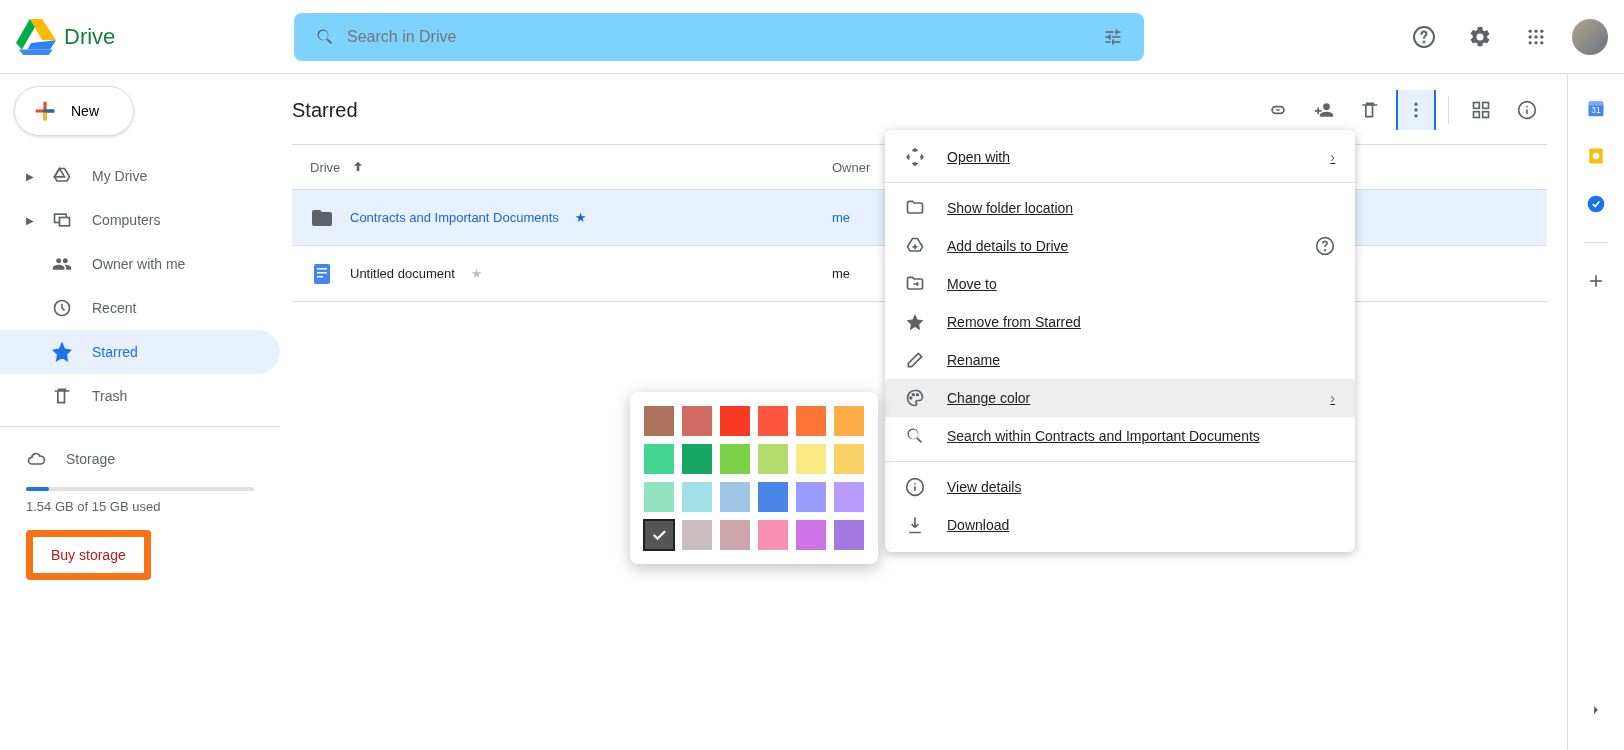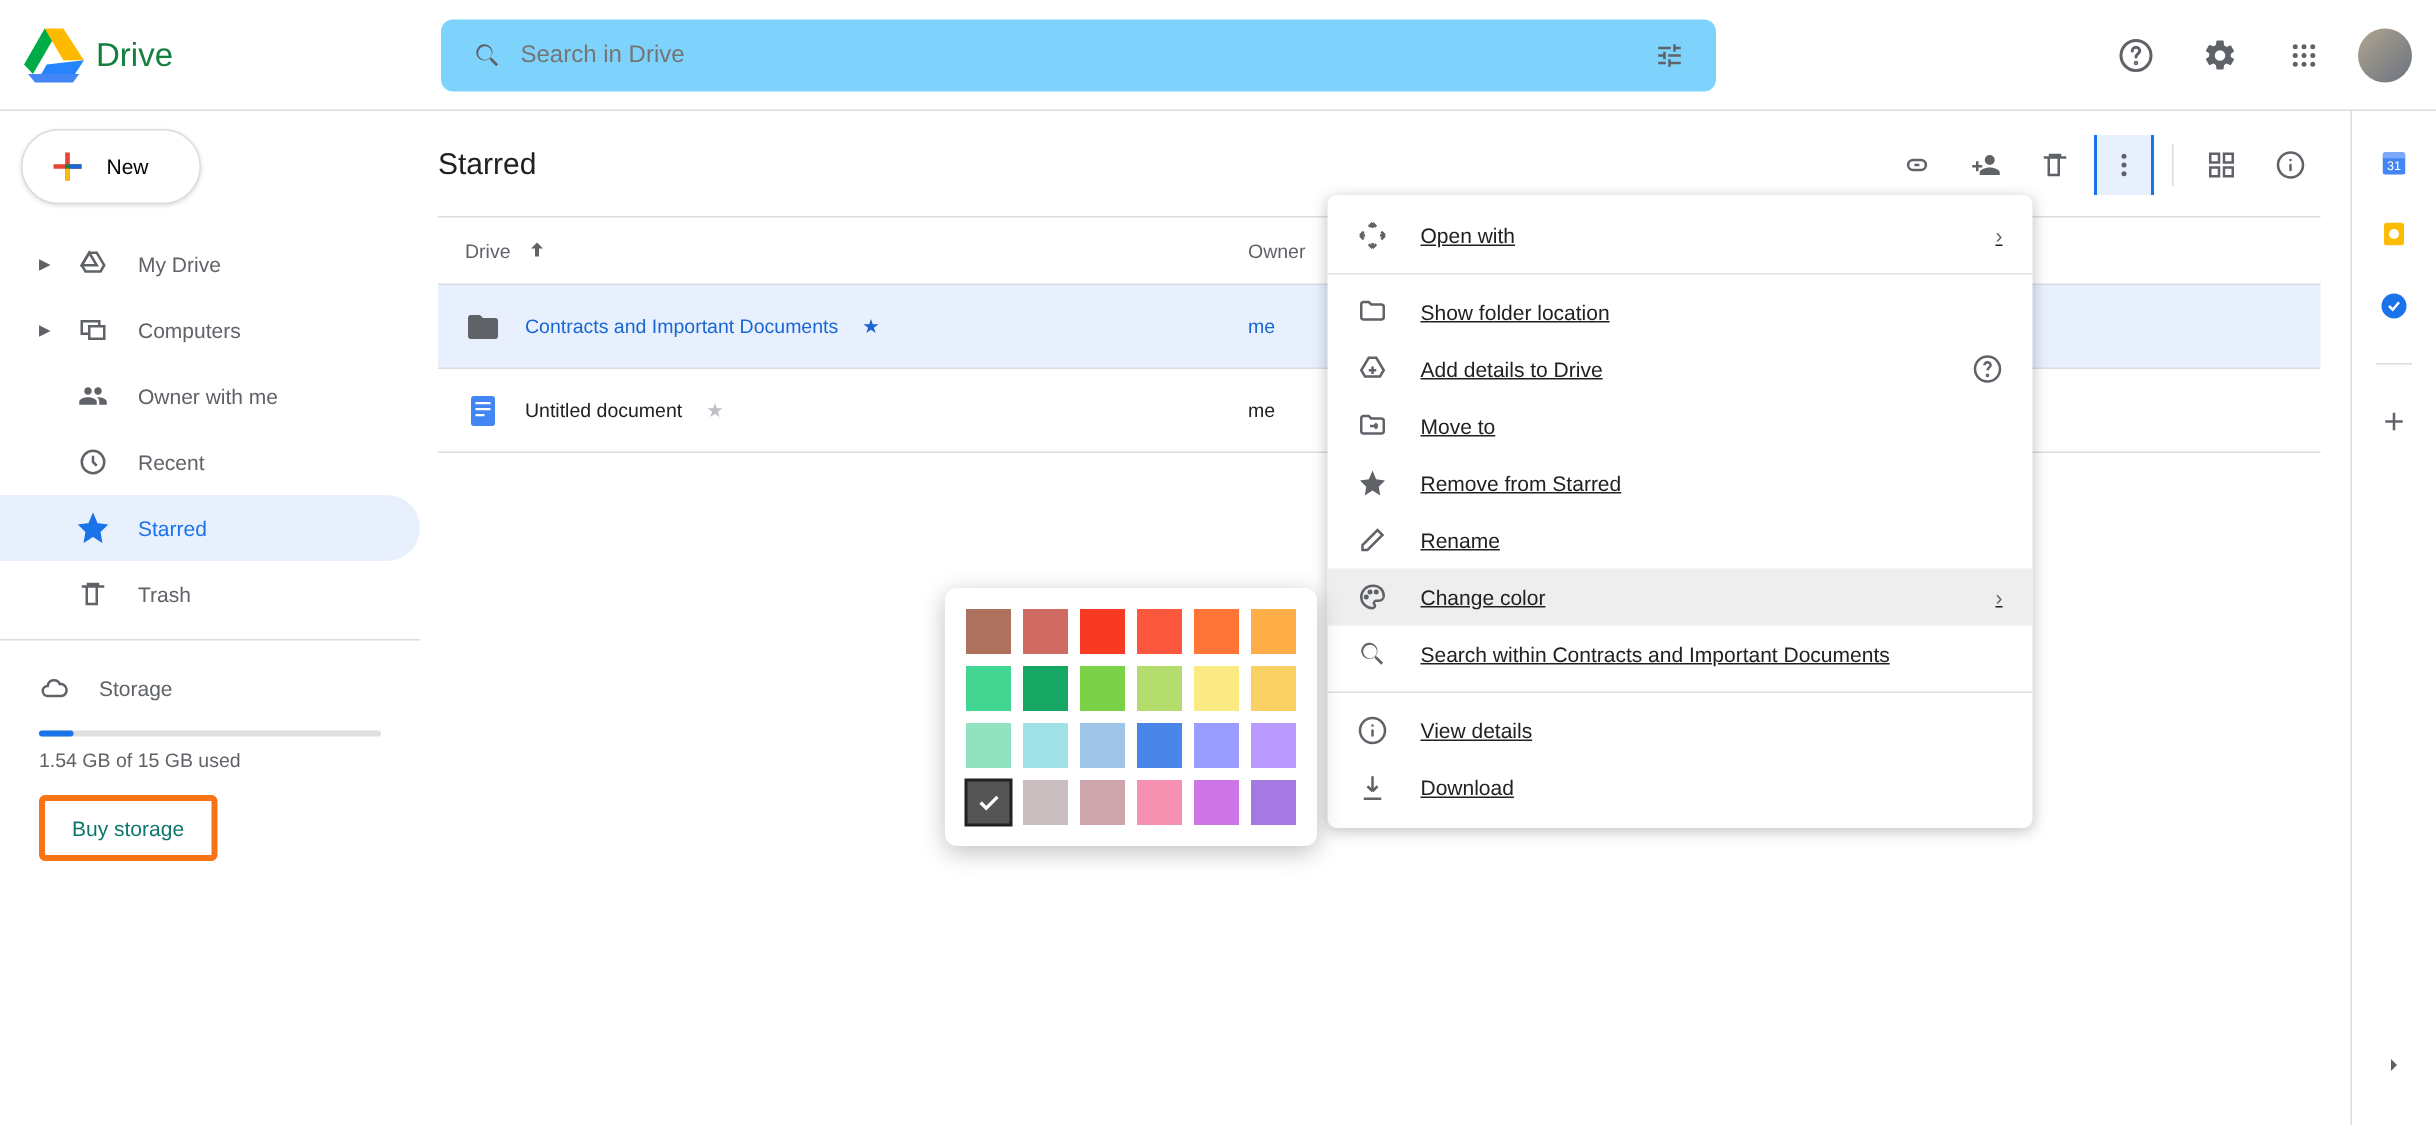--- a/index.html
+++ b/index.html
@@ -21,21 +21,21 @@
 .nav-item .exp { color:#5f6368; font-size:10px; width:6px; }
 .nav-item.noexp .exp { visibility:hidden; }
 .nav-item.active { background:#e8f0fe; color:#1a73e8; font-weight:500; }
 .nav-item.active svg { fill:#1a73e8; stroke:#1a73e8; }
 .divider { height:1px; background:#dadce0; margin:8px 0; }
 .storage-section { padding: 6px 26px; }
 .storage-item { display:flex; align-items:center; gap:20px; font-size:14px; color:#5f6368; padding:8px 0; cursor:pointer;}
 .progress { height:4px; background:#e0e0e0; border-radius:2px; margin:10px 0 8px; position:relative; }
 .progress-fill { height:4px; width:10%; background:#1a73e8; border-radius:2px; }
 .storage-txt { font-size:13px; color:#5f6368; }
-.buy-btn { margin-top:16px; border:4px solid #f97316; border-radius:4px; background:#fff; color:#0f766e; font-size:14px; padding:10px 18px; cursor:pointer; }
+.buy-btn { margin-top:16px; border:7px solid #f97316; border-radius:4px; background:#fff; color:#b91c1c; font-size:14px; padding:10px 18px; cursor:pointer; }
 .main { flex:1; display:flex; border-right:1px solid #dadce0; }
 .content { flex:1; padding:16px 20px 0 12px; overflow:hidden; }
 .page-header { display:flex; align-items:center; justify-content:space-between; padding-bottom:14px; }
 .page-title { font-size:20px; font-weight:400; }
 .action-bar { display:flex; align-items:center; gap:6px; }
 .action-bar .sep { width:1px; height:28px; background:#dadce0; margin:0 6px; }
 .action-bar .more { background:#e8f0fe; }
 .cols { display:flex; align-items:center; border-top:1px solid #dadce0; border-bottom:1px solid #dadce0; height:46px; font-size:13px; color:#5f6368; font-weight:500; }
 .col-name { flex:0 0 540px; padding-left:18px; display:flex; align-items:center; gap:10px; }
 .col-owner { flex:0 0 200px; }

